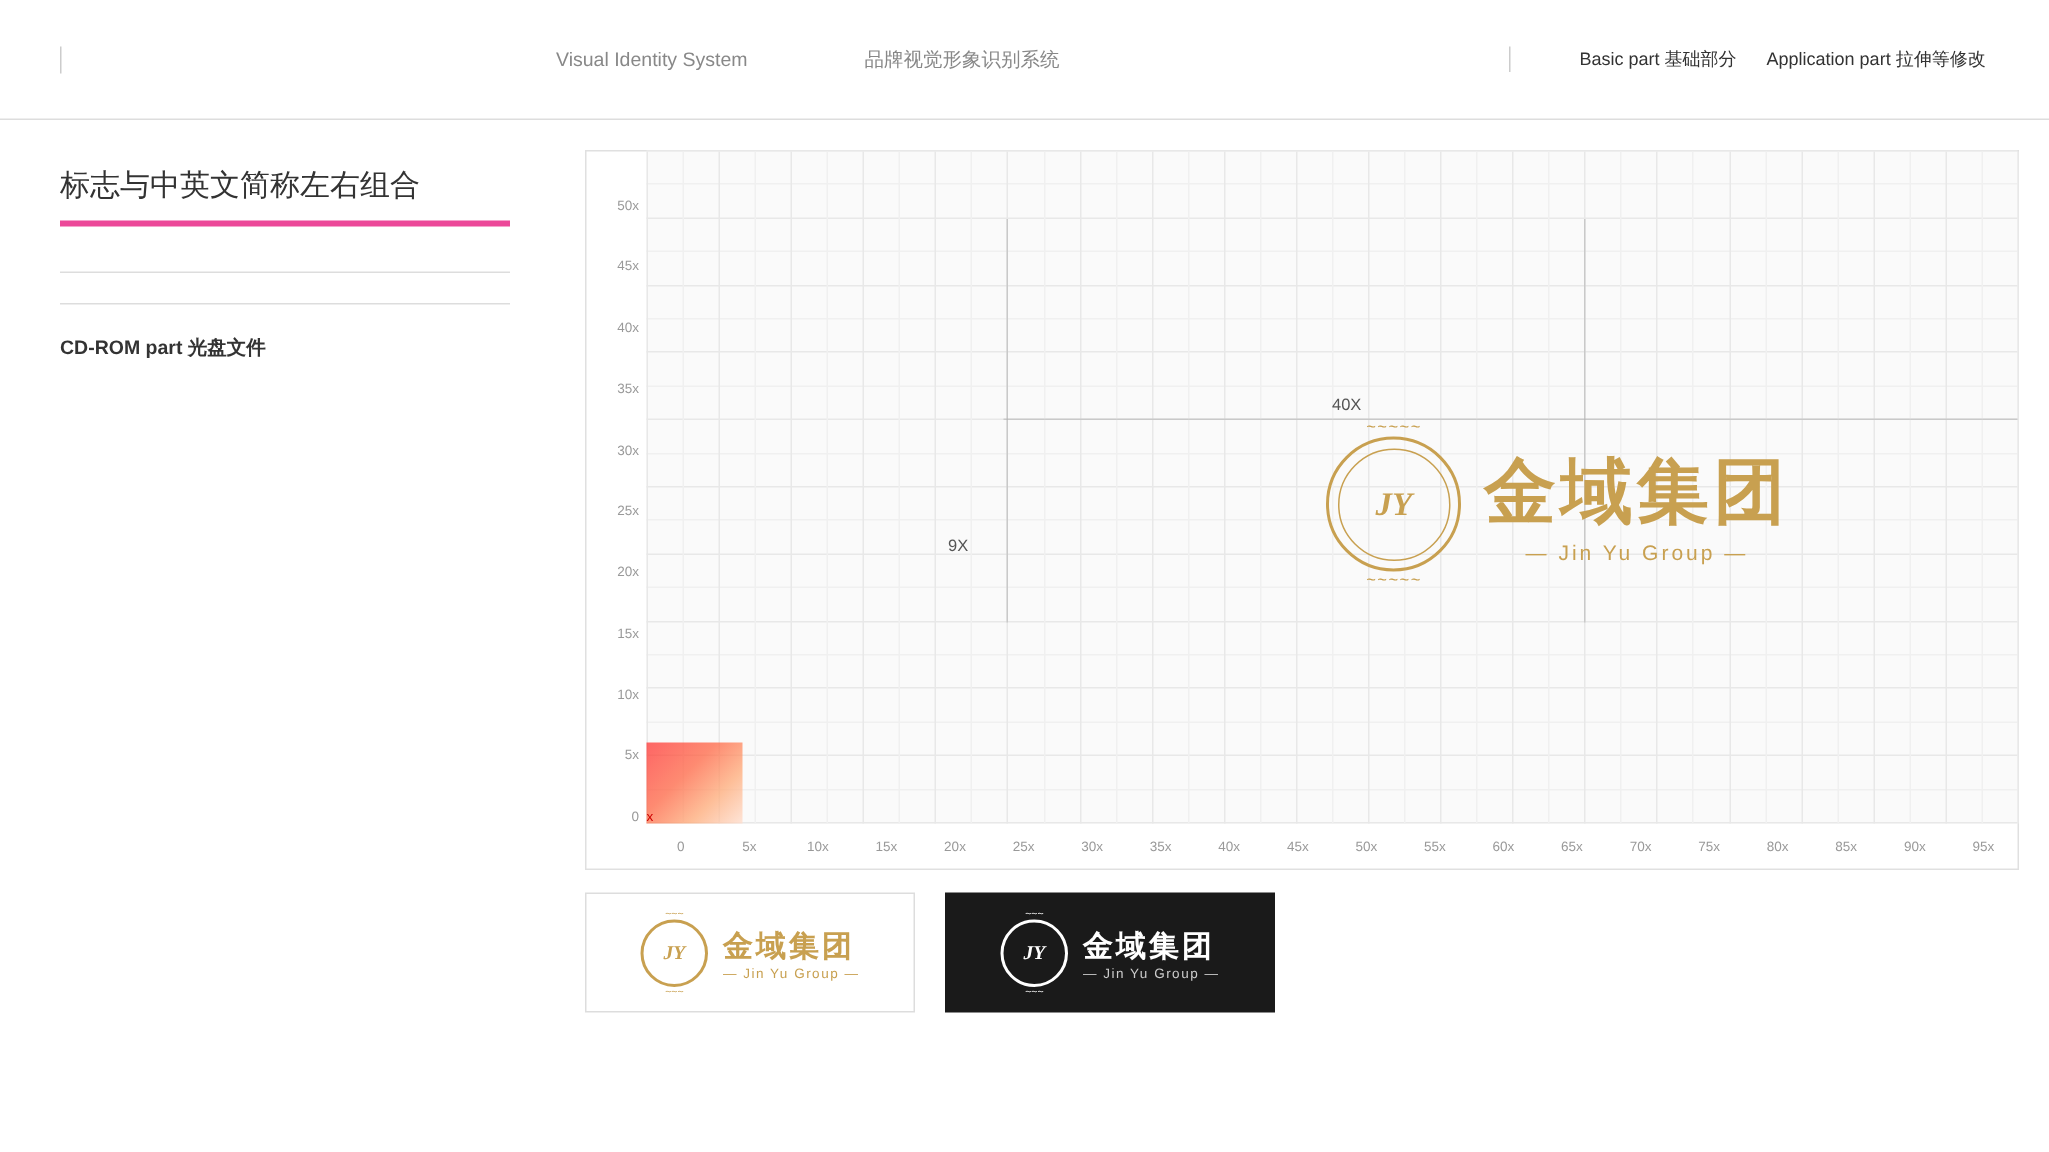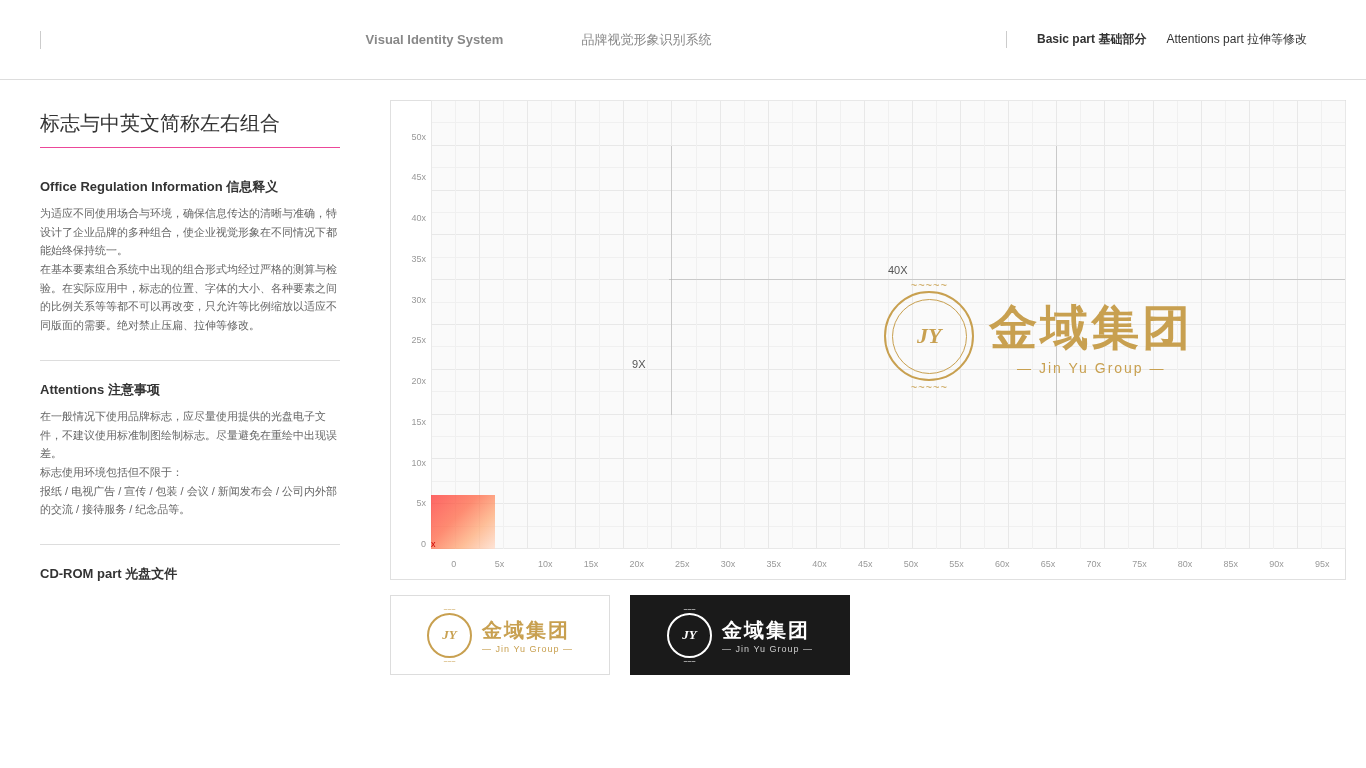--- a/index.html
+++ b/index.html
@@ -36,61 +36,61 @@
       display: flex;
       align-items: center;
       gap: 30px;
       justify-content: center;
       border-left: 1px solid #ccc;
       padding-left: 30px;
     }
     .header-title-en {
       font-size: 13px;
       color: #888;
-      font-weight: bold;
     }
     .header-title-cn {
       font-size: 13px;
       color: #888;
       margin-left: 48px;
     }
     .header-right {
       flex: 0 0 320px;
       display: flex;
       align-items: center;
       gap: 20px;
       border-left: 1px solid #ccc;
       padding-left: 30px;
     }
     .nav-item {
       font-size: 12px;
       color: #333;
     }
     .nav-item.active {
-      font-weight: bold;
+      font-weight: normal;
+      margin-left: 16px;
     }
 
     
     .left-panel {
       position: absolute;
       top: 80px;
       left: 0;
       width: 380px;
       bottom: 0;
       padding: 30px 40px;
       overflow-y: auto;
     }
 
     .section-title-cn {
       font-size: 20px;
       color: #333;
       font-weight: 400;
       margin-bottom: 30px;
       padding-bottom: 10px;
-      border-bottom: 1px solid #ec4899;
+      border-bottom: 4px solid #ec4899;
     }
 
     .info-block {
       margin-bottom: 25px;
     }
 
     .info-heading {
       font-size: 13px;
       font-weight: bold;
       color: #333;
@@ -309,39 +309,31 @@
 <div class="header">
   <div class="header-center">
     <span class="header-title-en">Visual Identity System</span>
     <span class="header-title-cn">品牌视觉形象识别系统</span>
   </div>
   <div class="header-right">
     <span class="nav-item active">
       <span>Basic part</span>&nbsp;<span>基础部分</span>
     </span>
     <span class="nav-item">
-      <span>Attentions part</span>&nbsp;<span>拉伸等修改</span>
+      <span>Application part</span>&nbsp;<span>拉伸等修改</span>
     </span>
   </div>
 </div>
 
 <div class="left-panel">
   <div class="section-title-cn">标志与中英文简称左右组合</div>
 
-  <div class="info-block">
-    <div class="info-heading">Office Regulation Information 信息释义</div>
-    <div class="info-text">为适应不同使用场合与环境，确保信息传达的清晰与准确，特设计了企业品牌的多种组合，使企业视觉形象在不同情况下都能始终保持统一。<br>在基本要素组合系统中出现的组合形式均经过严格的测算与检验。在实际应用中，标志的位置、字体的大小、各种要素之间的比例关系等等都不可以再改变，只允许等比例缩放以适应不同版面的需要。绝对禁止压扁、拉伸等修改。</div>
-  </div>
 
   <hr class="separator">
 
-  <div class="info-block">
-    <div class="info-heading">Attentions 注意事项</div>
-    <div class="info-text">在一般情况下使用品牌标志，应尽量使用提供的光盘电子文件，不建议使用标准制图绘制标志。尽量避免在重绘中出现误差。<br>标志使用环境包括但不限于：<br>报纸 / 电视广告 / 宣传 / 包装 / 会议 / 新闻发布会 / 公司内外部的交流 / 接待服务 / 纪念品等。</div>
-  </div>
 
   <hr class="separator">
 
   <div class="info-block">
     <div class="info-heading">CD-ROM part 光盘文件</div>
   </div>
 </div>
 
 <div class="right-panel">
   <div class="chart-container">

